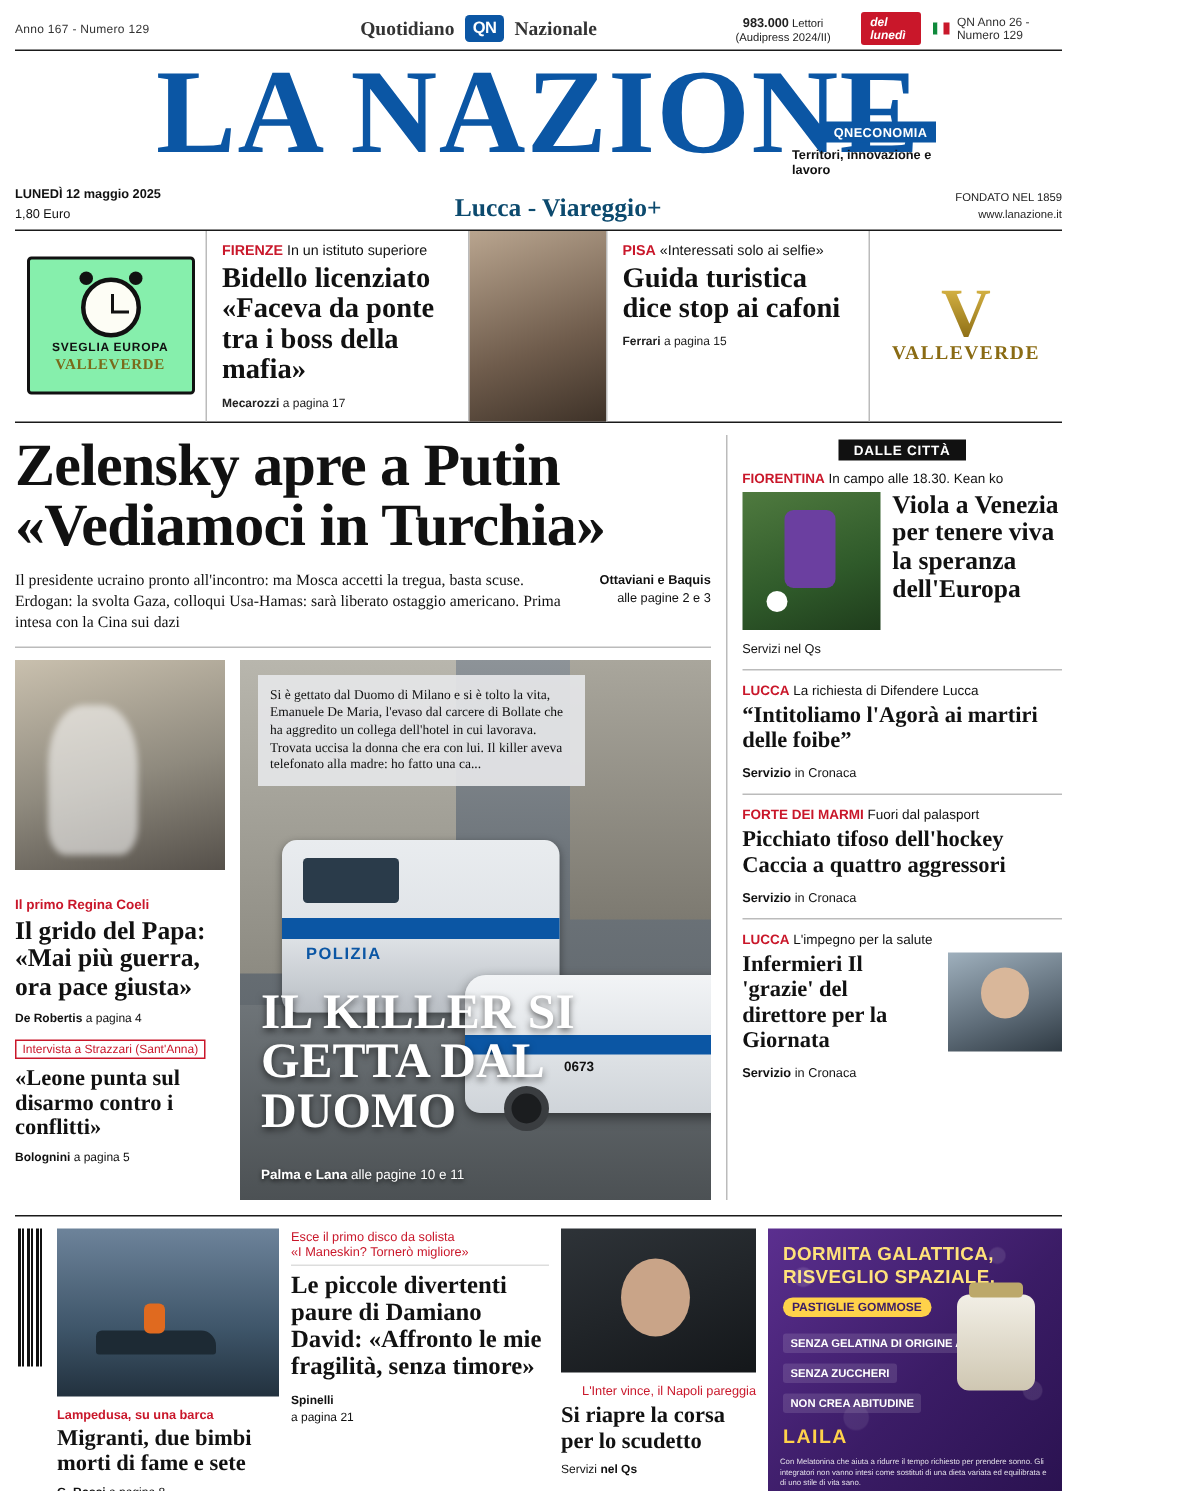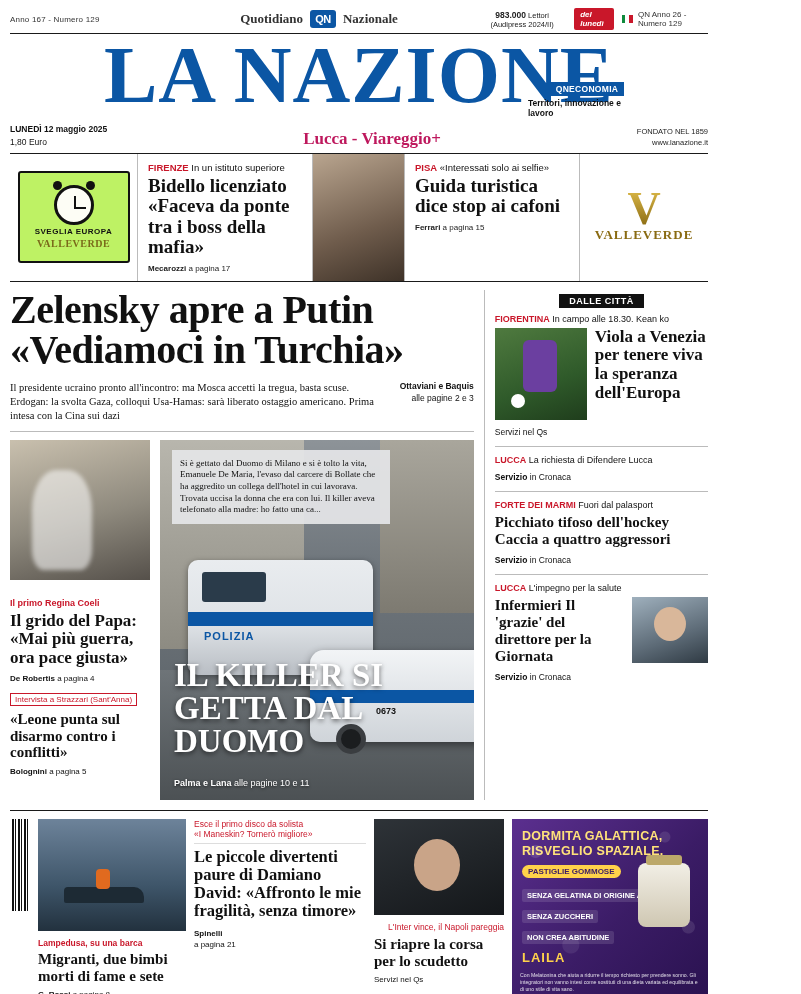--- a/index.html
+++ b/index.html
@@ -53,30 +53,30 @@
   }
   .qneconomia .sub {
     font-family:"Liberation Sans", sans-serif; font-size:8.5px; font-weight:bold;
     color:#111; line-height:1.25; margin-top:2px; text-align:left;
   }
   .masthead-bottom {
     display:flex; align-items:flex-end; justify-content:space-between; margin-top:10px;
   }
   .dateblock { font-family:"Liberation Sans", sans-serif; font-size:8.5px; line-height:1.5; }
   .dateblock .d1 { font-weight:bold; }
-  .edition { font-size:17px; font-weight:bold; color:#be185d; font-family:"Liberation Serif", serif; }
+  .edition { font-size:17px; font-weight:bold; color:#0c4a6e; font-family:"Liberation Serif", serif; }
   .founded { font-family:"Liberation Sans", sans-serif; font-size:7.5px; text-align:right; line-height:1.5; color:#222; }
 
   
   .teasers { display:flex; gap:0; border-top:1px solid #1a1a1a; border-bottom:1px solid #1a1a1a; margin-top:4px; }
   .teaser-logo { width:128px; padding:8px 6px; display:flex; align-items:center; justify-content:center; border-right:1px solid #bbb; }
   .sveglia {
     width:112px; height:92px; border:2px solid #111; border-radius:3px;
     display:flex; flex-direction:column; align-items:center; justify-content:center; gap:2px;
-    background:#bef264;
+    background:#86efac;
   }
   .clock { width:40px; height:40px; border-radius:50%; border:3px solid #111; position:relative; background:#fdfdf5; }
   .clock:before { content:""; position:absolute; left:50%; top:8px; width:2px; height:12px; background:#111; transform-origin:bottom; }
   .clock:after { content:""; position:absolute; left:50%; top:19px; width:12px; height:2px; background:#111; }
   .clock .bell { position:absolute; top:-7px; width:9px; height:9px; border-radius:50%; background:#111; }
   .clock .bell.l { left:-4px; } .clock .bell.r { right:-4px; }
   .sveglia .t1 { font-family:"Liberation Sans", sans-serif; font-size:8px; font-weight:bold; letter-spacing:.5px; }
   .sveglia .t2 { font-family:"Liberation Serif", serif; font-size:10px; font-weight:bold; color:#7a6a1a; letter-spacing:.5px; }
 
   .teaser { flex:1; padding:8px 10px; border-right:1px solid #bbb; }
@@ -203,21 +203,21 @@
   .b-mid h3 { margin:0; font-size:16.5px; line-height:1.1; font-weight:bold; }
   .b-mid .by { font-family:"Liberation Sans", sans-serif; font-size:8px; margin-top:8px; line-height:1.4; }
   .b-mid .by b { font-weight:bold; }
 
   .b-inter { width:130px; }
   .b-photo-man { width:130px; height:96px; background:linear-gradient(160deg,#2e3338,#14171a); position:relative; overflow:hidden; }
   .b-photo-man:after { content:""; position:absolute; left:40px; top:20px; width:46px; height:52px; border-radius:50%; background:#c9a488; }
   .b-inter .k { font-family:"Liberation Sans", sans-serif; font-size:8.5px; color:#c9172a; margin:7px 0 4px;text-align:right; }
   .b-inter h4 { margin:0; font-size:15px; line-height:1.12; font-weight:bold; }
   .b-inter .by { font-family:"Liberation Sans", sans-serif; font-size:8px; margin-top:6px; }
-  .b-inter .by b { font-weight:normal; }
+  .b-inter .by b { font-weight:bold; }
 
   .advert { flex:1; background:linear-gradient(135deg,#5b2f8f,#3b1c66 55%,#2a1250); position:relative; overflow:hidden; padding:10px 10px 6px 10px; color:#fff; }
   .advert .h1 { font-family:"Liberation Sans", sans-serif; font-size:12.5px; font-weight:bold; color:#ffe27a; line-height:1.2; letter-spacing:.3px; }
   .advert .pill { display:inline-block; background:#ffd24a; color:#3b1c66; font-family:"Liberation Sans", sans-serif; font-size:8px; font-weight:bold; padding:2px 6px; border-radius:9px; margin-top:6px; }
   .advert .claims { margin-top:6px; }
   .advert .claims div { font-family:"Liberation Sans", sans-serif; font-size:7.5px; font-weight:bold; color:#fff; background:rgba(255,255,255,.12); padding:2px 5px; margin-bottom:3px; display:inline-block; border-radius:2px; }
   .advert .jar { position:absolute; right:18px; top:44px; width:52px; height:64px; background:linear-gradient(180deg,#f2efe6,#cfc7b2); border-radius:8px; }
   .advert .jar:before { content:""; position:absolute; left:8px; top:-8px; width:36px; height:10px; background:#bca86a; border-radius:3px; }
   .advert .brand { position:absolute; left:10px; bottom:34px; font-family:"Liberation Sans", sans-serif; font-size:13px; font-weight:bold; color:#ffd24a; letter-spacing:1px; }
   .advert .legal { position:absolute; left:8px; right:8px; bottom:6px; font-family:"Liberation Sans", sans-serif; font-size:5.2px; line-height:1.35; color:rgba(255,255,255,.85); }
@@ -409,20 +409,21 @@
           <h3>Viola a Venezia per tenere viva la speranza dell'Europa</h3>
         </div>
         <div class="rc-serv">Servizi nel Qs</div>
       </div>
 
       <div class="rc-item">
         <div class="rc-kicker">
           <b>LUCCA</b>
           <span>La richiesta di Difendere Lucca</span>
         </div>
+        <h4>“Intitoliamo l'Agorà ai martiri delle foibe”</h4>
         <div class="rc-serv">
           <b>Servizio</b>
           <span>in Cronaca</span>
         </div>
       </div>
 
       <div class="rc-item">
         <div class="rc-kicker">
           <b>FORTE DEI MARMI</b>
           <span>Fuori dal palasport</span>

